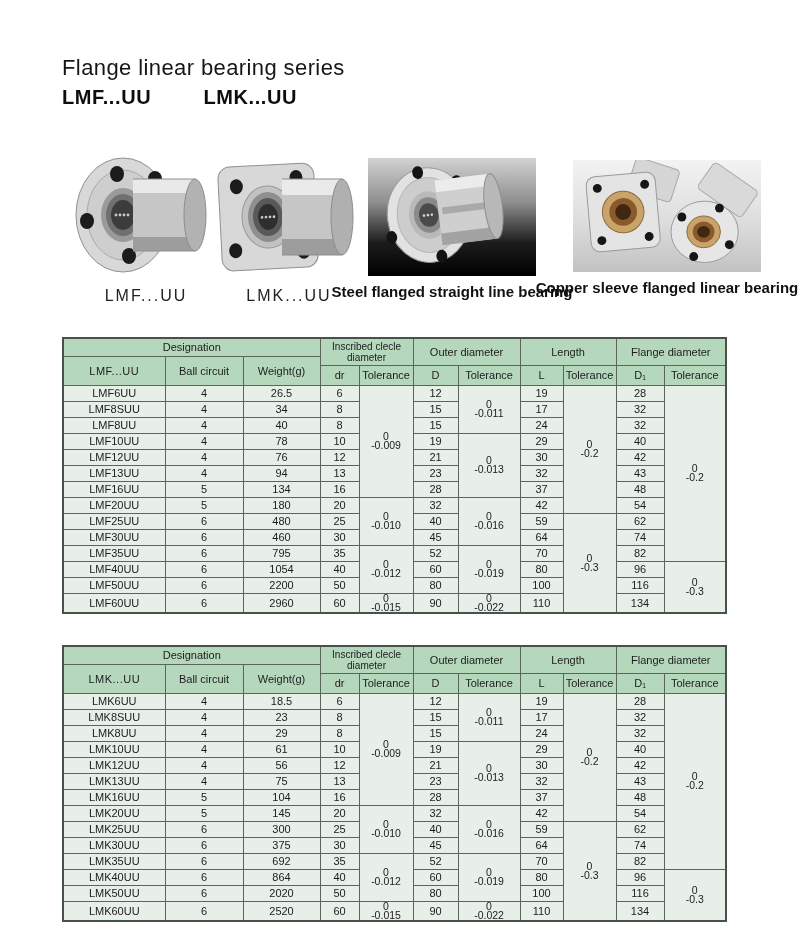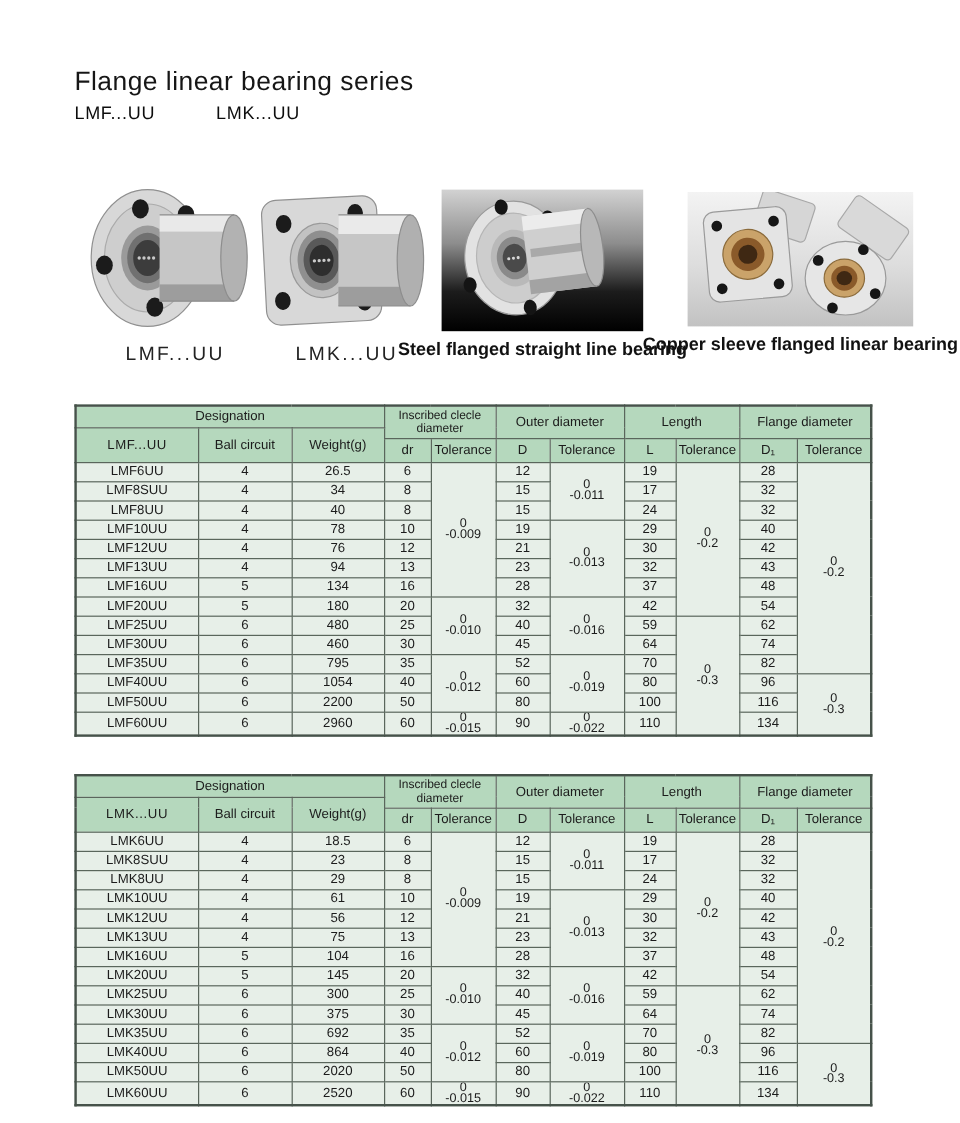--- a/index.html
+++ b/index.html
@@ -3,21 +3,21 @@
 <meta charset="utf-8">
 <style>
   html,body{margin:0;padding:0;}
   body{
     width:800px;height:936px;background:#ffffff;position:relative;
     font-family:"Liberation Sans", sans-serif;color:#1c1c1c;overflow:hidden;
   }
   
   .titles{position:absolute;left:62px;top:55px;}
   .series-title{font-size:22px;color:#161616;letter-spacing:.4px;}
-  .model-titles{font-size:15px;font-weight:normal;margin-top:5px;letter-spacing:.6px;color:#0d0d0d;}
+  .model-titles{font-size:20px;font-weight:bold;margin-top:5px;letter-spacing:.6px;color:#0d0d0d;}
   .model-titles .m1{margin-right:46px;}
   
   .product{position:absolute;display:flex;flex-direction:column;align-items:center;}
   #product-lmf{left:70px;top:153px;width:152px;}
   #product-lmk{left:213px;top:156px;width:152px;}
   #product-steel{left:362px;top:158px;width:180px;}
   #product-copper{left:552px;top:160px;width:230px;}
   .photo-dark{width:168px;height:118px;background:linear-gradient(180deg,#d2d2d2 0%,#8d8d8d 38%,#1c1c1c 72%,#000 100%);}
   .photo-light{width:188px;height:112px;background:linear-gradient(180deg,#f3f3f3 0%,#dddddd 55%,#c2c2c2 100%);}
   .cap-model{font-size:16px;margin-top:9px;letter-spacing:2px;color:#222;}

